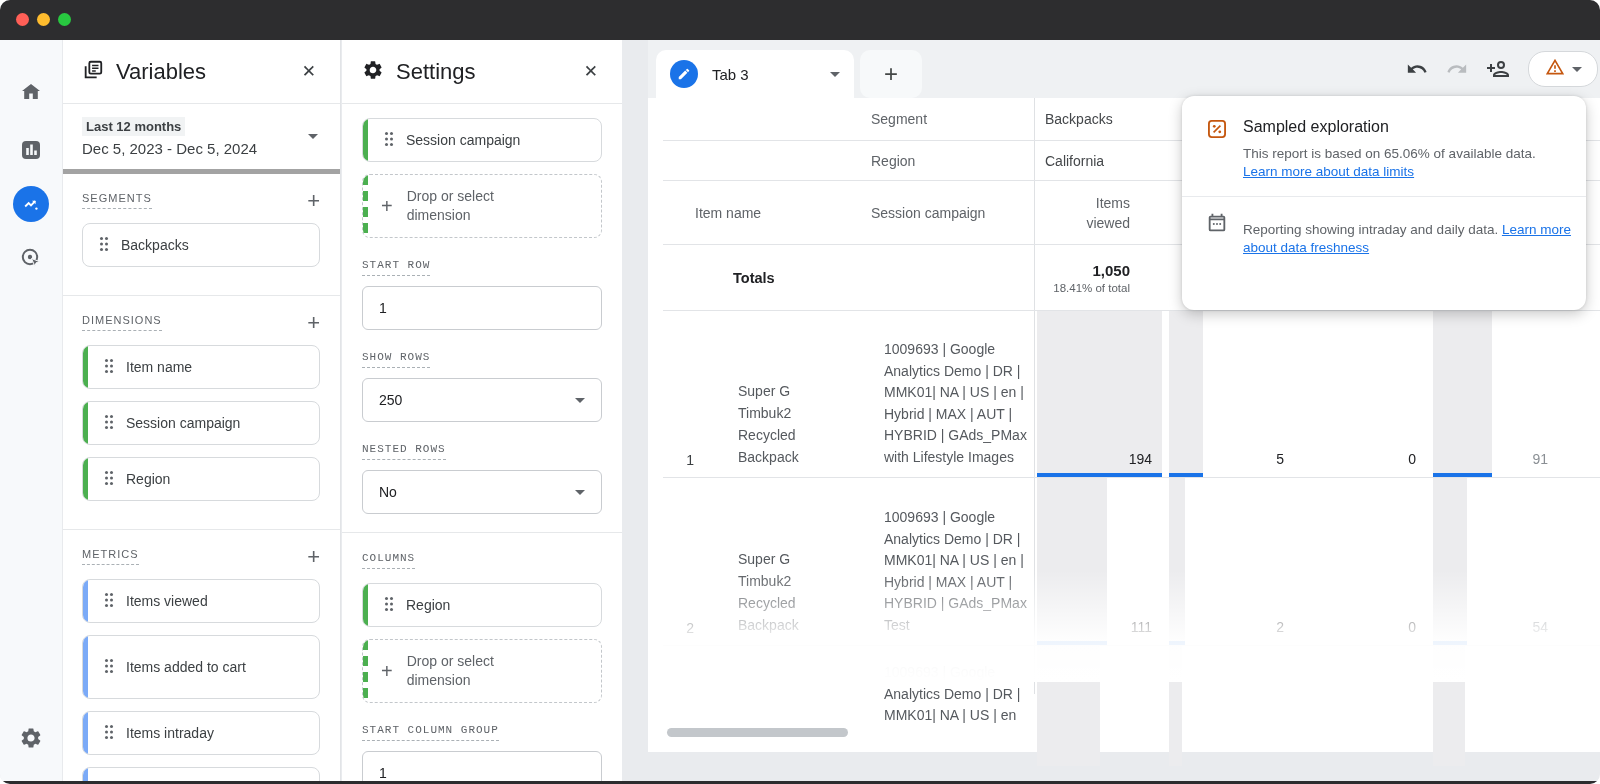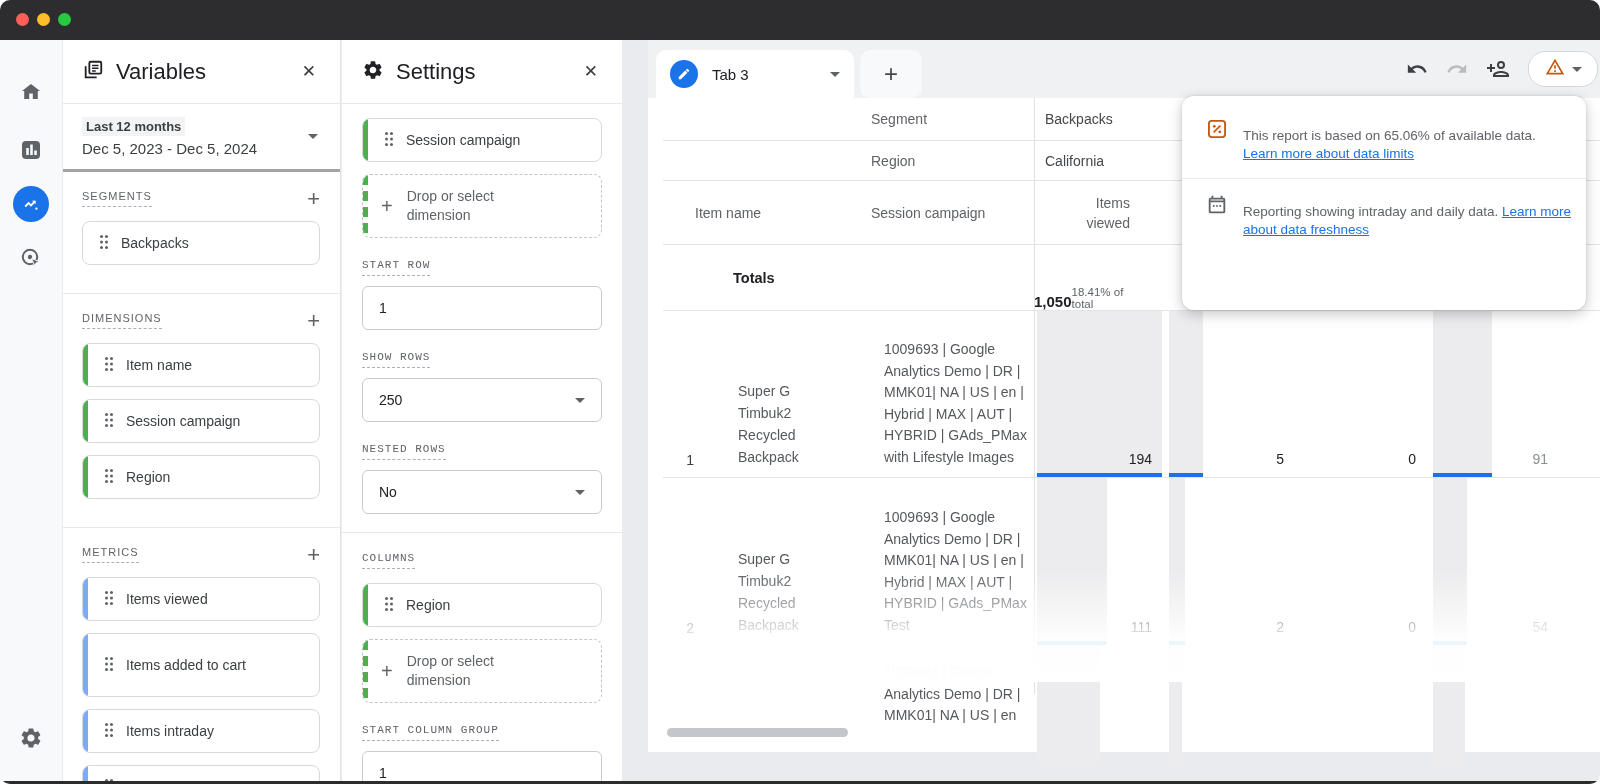--- a/index.html
+++ b/index.html
@@ -14,21 +14,21 @@
   .railbtn{position:absolute;left:0;width:62px;height:48px;display:flex;align-items:center;justify-content:center;cursor:pointer;}
   .railbtn svg{display:block;}
   .bluecirc{width:36px;height:36px;border-radius:50%;background:#1a73e8;display:flex;align-items:center;justify-content:center;}
   
   .panel{position:absolute;top:40px;bottom:0;background:#fff;z-index:4;}
   .pvars{left:62px;width:278px;border-right:1px solid #e2e4e7;}
   .psettings{left:342px;width:280px;}
   .phead{height:63px;border-bottom:1px solid #e6e8ea;display:flex;align-items:center;padding:0 20px;gap:12px;}
   .phead h1{font-size:22px;font-weight:400;color:#202124;margin:0;flex:1;}
   .xclose{font-size:17px;color:#3c4043;cursor:pointer;padding:4px;}
-  .dateblock{padding:13px 20px 12px;border-bottom:3px solid #a3a3a3;position:relative;cursor:pointer;}
+  .dateblock{padding:13px 20px 12px;border-bottom:5px solid #a3a3a3;position:relative;cursor:pointer;}
   .datepreset{display:inline-block;background:#f1f3f4;color:#3c4043;font-size:13px;font-weight:bold;padding:2px 4px;}
   .daterange{font-size:15px;color:#3c4043;margin-top:4px;}
   .caret{width:0;height:0;border-left:5px solid transparent;border-right:5px solid transparent;border-top:5px solid #5f6368;}
   .datecaret{position:absolute;right:22px;top:30px;}
   .sect{padding:18px 20px 6px;}
   .sectdiv{border-top:1px solid #e6e8ea;margin-top:10px;}
   .secthead{display:flex;align-items:center;justify-content:space-between;margin-bottom:14px;text-align:right;}
   .sectlabel{font-size:11px;letter-spacing:1px;color:#5f6368;border-bottom:1px dashed #aab0b5;padding-bottom:4px;}
   .plus{font-size:22px;color:#5f6368;font-weight:400;cursor:pointer;line-height:16px;}
   .chip{position:relative;background:#fff;border:1px solid #d7dadd;border-radius:8px;height:42px;display:flex;align-items:center;gap:12px;padding:0 12px 0 16px;margin-bottom:12px;font-size:14px;color:#3c4043;cursor:grab;overflow:hidden;}
@@ -69,21 +69,21 @@
   .idxcell{justify-content:flex-end;padding-right:14px;font-size:14px;color:#3c4043;}
   .itemcell{padding-left:30px;font-size:14px;color:#55595e;line-height:22px;}
   .itemcell p, .campcell p{margin:0;width:84px;}
   .campcell{padding-left:16px;font-size:14px;color:#55595e;line-height:21.5px;}
   .campcell p{width:144px;}
   .mcell .gbar{position:absolute;left:3px;top:0;bottom:4px;background:#ececee;}
   .mcell .bline{position:absolute;left:3px;bottom:0;height:4px;background:#1a73e8;}
   .mcell .mval{position:absolute;right:14px;bottom:10px;font-size:14px;color:#202124;}
   .mcell .mval.dim{color:#8a8f94;}
   .totlabel{font-size:14.5px;font-weight:bold;color:#202124;padding-left:70px;}
-  .totcell{display:flex;flex-direction:row;align-items:flex-end;justify-content:center;padding-right:36px;}
+  .totcell{display:flex;flex-direction:column;align-items:flex-end;justify-content:center;padding-right:36px;}
   .totnum{font-size:15px;font-weight:bold;color:#202124;}
   .totsub{font-size:11.5px;color:#5f6368;margin-top:3px;}
   .mhead{display:flex;align-items:center;justify-content:flex-end;text-align:right;padding-right:36px;}
   .mhead span{width:60px;line-height:20px;}
   .mhead2{display:flex;align-items:center;padding-left:22px;}
   .fade{position:absolute;left:0;right:0;top:530px;height:112px;background:linear-gradient(180deg,rgba(255,255,255,0) 0%,rgba(255,255,255,.92) 62%,#fff 100%);z-index:6;}
   .hthumb{position:absolute;left:19px;top:688px;width:181px;height:9px;border-radius:5px;background:#c3c7cb;z-index:7;cursor:pointer;}
   
   .popup{position:absolute;left:1182px;top:96px;width:404px;height:214px;background:#fff;border-radius:12px;box-shadow:0 4px 14px rgba(0,0,0,.22),0 0 3px rgba(0,0,0,.12);z-index:50;box-sizing:border-box;padding:22px 24px 0;}
   .psec{display:flex;gap:15px;}
@@ -541,20 +541,21 @@
 
   <div class="popup">
     <div class="psec">
       <span><svg width="22" height="22" viewBox="0 0 24 24">
             <rect x="3.2" y="3.2" width="17.6" height="17.6" rx="3" stroke="#c5570f" stroke-width="2" fill="none"></rect>
             <path d="M8.3 15.7 15.7 8.3" stroke="#c5570f" stroke-width="1.8"></path>
             <circle cx="9" cy="9" r="1.5" fill="#c5570f"></circle>
             <circle cx="15" cy="15" r="1.5" fill="#c5570f"></circle>
           </svg></span>
       <div class="ptxt">
+        <div class="ptitle">Sampled exploration</div>
         <div class="pbody"><span>This report is based on 65.06% of available data.</span><br>
           <span class="plink">Learn more about data limits</span>
         </div>
       </div>
     </div>
     <div class="pdiv"></div>
     <div class="psec">
       <span><svg width="22" height="22" viewBox="0 0 24 24">
             <path d="M19 4h-1V2h-2v2H8V2H6v2H5a2 2 0 0 0-2 2v13a2 2 0 0 0 2 2h14a2 2 0 0 0 2-2V6a2 2 0 0 0-2-2zm0 15H5V9h14v10zM5 7V6h14v1H5z" fill="#5f6368"></path>
             <circle cx="8.5" cy="13" r="1.1" fill="#5f6368"></circle>

